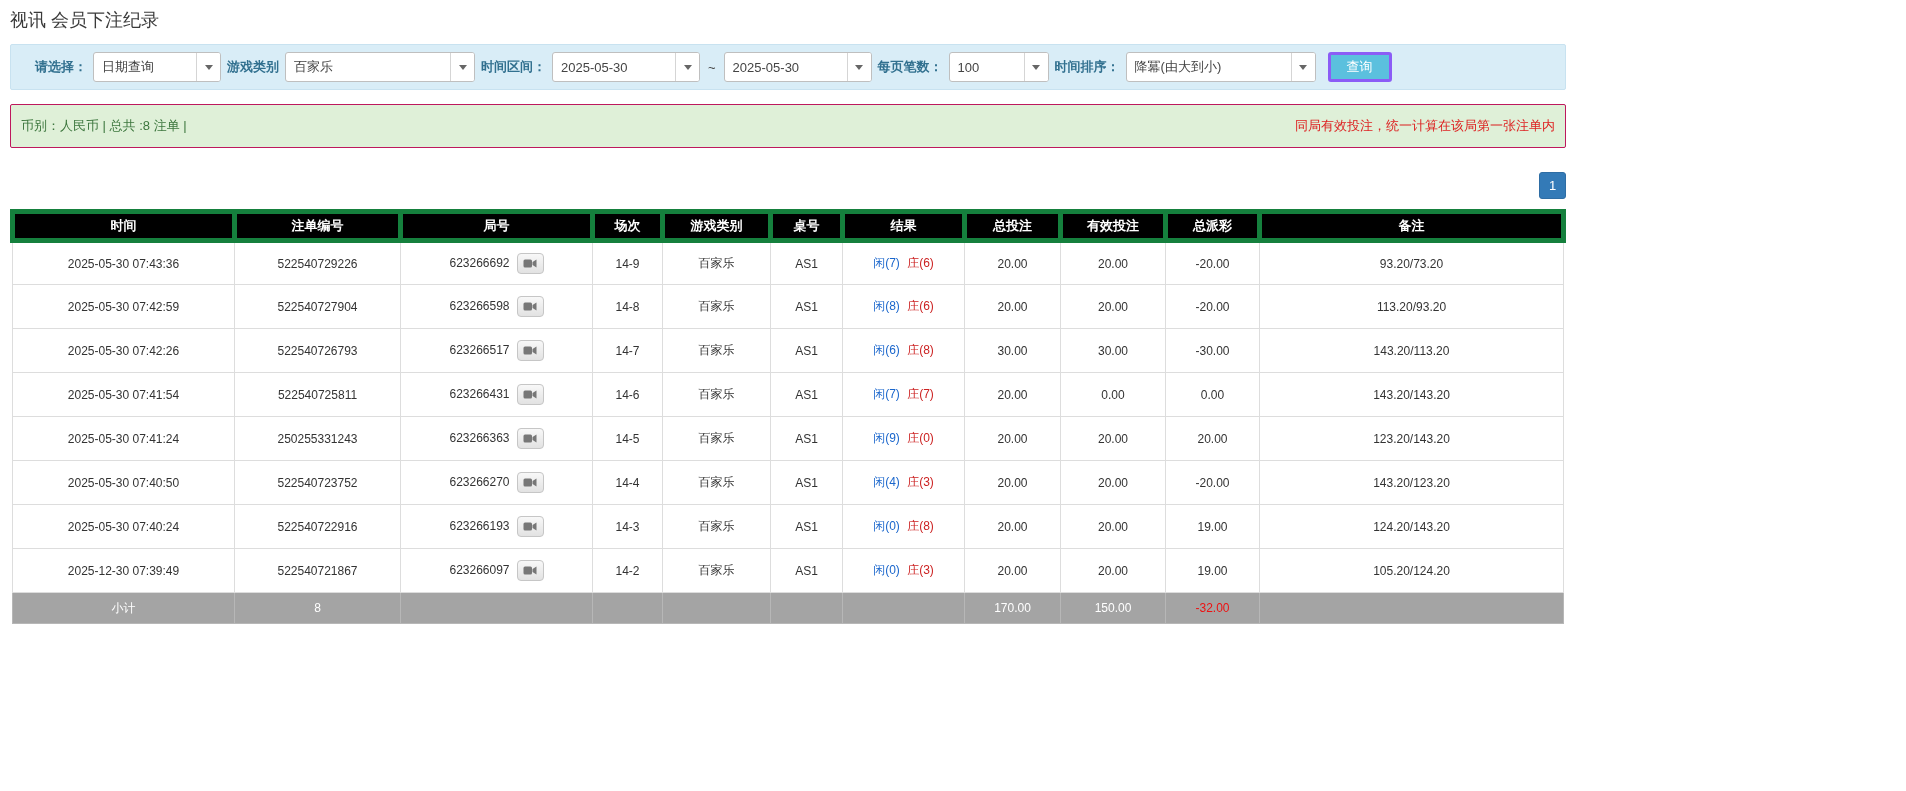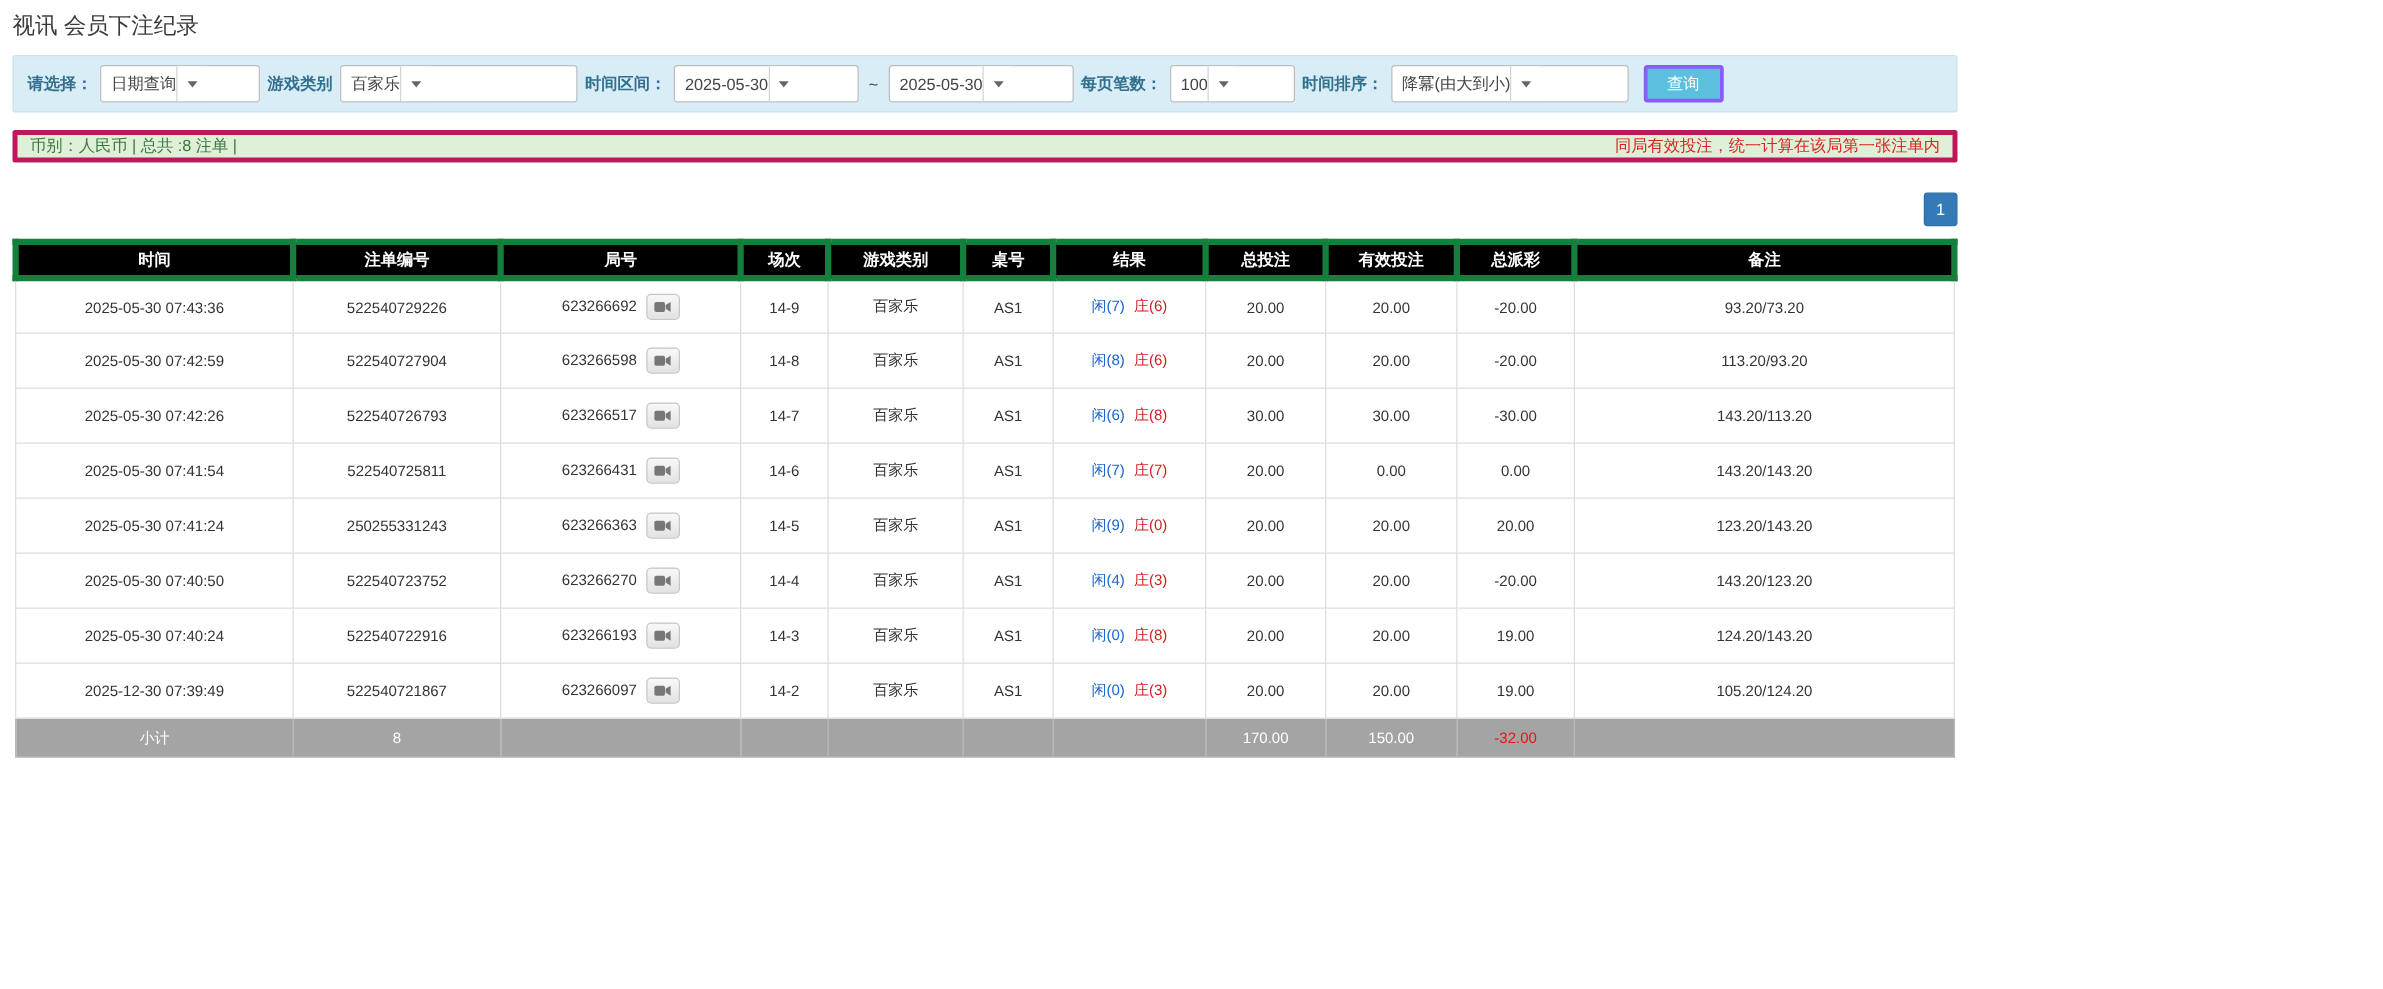--- a/index.html
+++ b/index.html
@@ -19,34 +19,34 @@
     margin: 2px 0 12px 0;
   }
 
   
   .filter-bar {
     display: flex;
     align-items: center;
     background: var(--filter-bg, #d9edf7);
     border: 1px solid #c8e2f0;
     border-radius: 2px;
-    padding: 7px 11px;
+    padding: 7px 24px;
     gap: 6px;
     margin-bottom: 14px;
   }
   .flabel {
     font-size: 13px;
     font-weight: bold;
     color: var(--label-navy, #31708f);
     white-space: nowrap;
   }
   .dropdown {
     display: flex;
     align-items: center;
-    justify-content: flex-start;
+    justify-content: space-between;
     background: #fff;
     border: 1px solid #bfbfbf;
     border-radius: 3px;
     height: 30px;
     padding-left: 8px;
     cursor: pointer;
     overflow: hidden;
   }
   .dd-text { font-size: 13px; color: #444; white-space: nowrap; }
   .dd-caret {
@@ -82,23 +82,23 @@
     cursor: pointer;
     margin-left: 6px;
   }
 
   
   .info-bar {
     display: flex;
     justify-content: space-between;
     align-items: center;
     background: var(--info-bg, #dff0d8);
-    border: 4px solid #be185d;
+    border: 1px solid #be185d;
     border-radius: 2px;
-    padding: 0 10px;
+    padding: 12px 10px;
     font-size: 13px;
     margin-bottom: 24px;
   }
   .info-left  { color: var(--info-text, #3c763d); }
   .info-right { color: var(--notice-red, #dd2222); }
 
   
   .pagination { display: flex; justify-content: flex-end; margin-bottom: 10px; }
   .page-btn {
     min-width: 27px;

